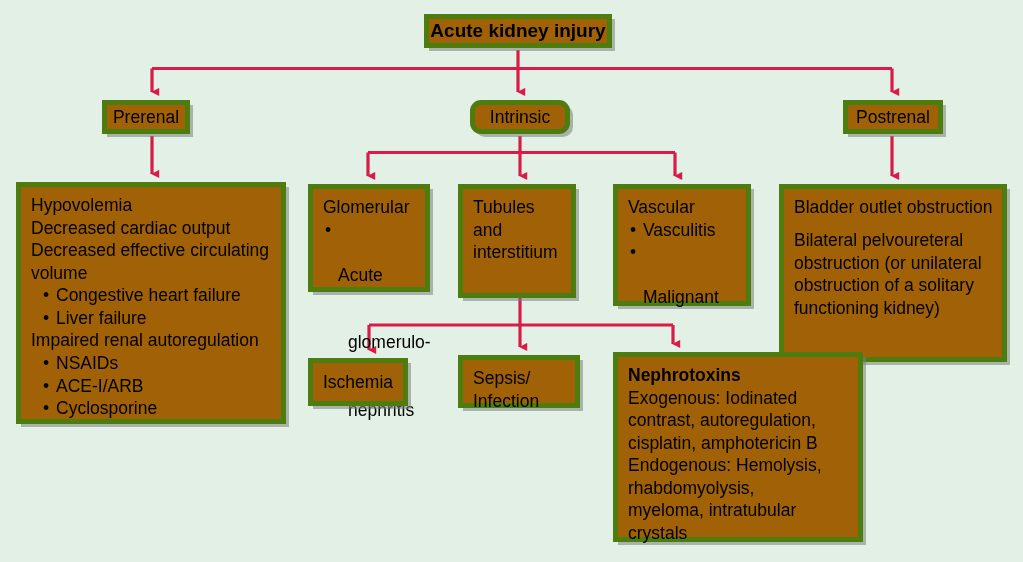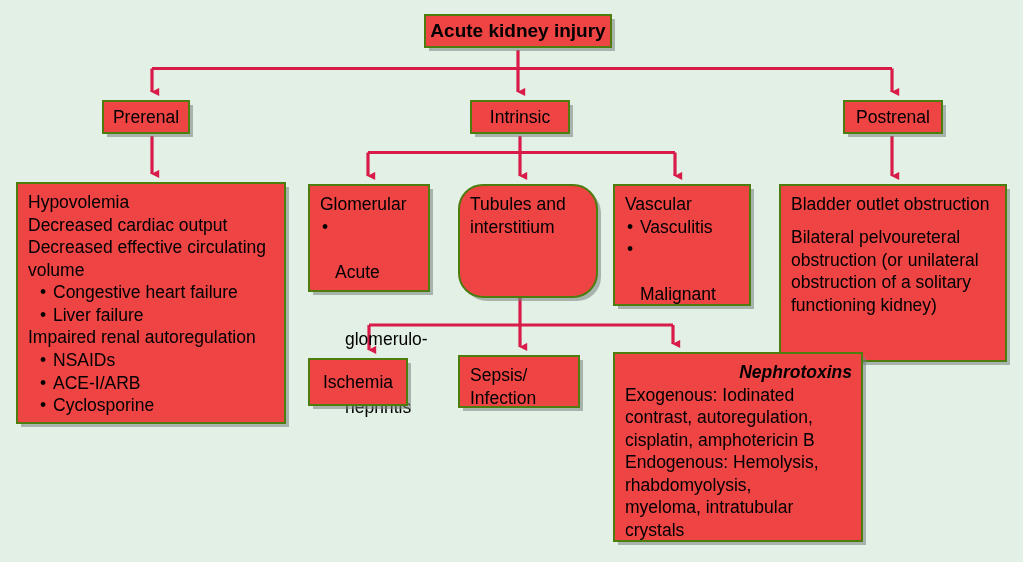--- a/index.html
+++ b/index.html
@@ -22,42 +22,41 @@
   svg.connectors {
     position: absolute;
     left: 0;
     top: 0;
     width: 1023px;
     height: 562px;
     pointer-events: none;
   }
   .node {
     position: absolute;
-    background: #ef4444;
-    border: 2px solid #4d7c0f;
+    background: #a16207;
+    border: 5px solid #4d7c0f;
     box-shadow: 4px 4px 0 -1px rgba(120,130,125,0.55);
     box-sizing: border-box;
     color: #000;
     font-size: 17.5px;
     line-height: 1.29;
   }
   .node.center {
     display: flex;
     align-items: center;
     justify-content: center;
     text-align: center;
   }
   .node.pad {
     padding: 7px 9px 8px 10px;
   }
   .node-title {
     font-weight: bold;
-    text-align: right;
-    display: block;
-    font-style: italic;
+    text-align: left;
+    display: block;
   }
   .lines {
     display: block;
   }
   .line {
     display: block;
     white-space: pre-wrap;
   }
   .line.blank {
     height: 0.6em;
@@ -81,26 +80,26 @@
   .hang {
     display: block;
     padding-left: 0;
     text-indent: 0;
     white-space: pre-wrap;
   }
 
   
   #n-root      { left: 424px; top: 14px;  width: 188px; height: 34px; font-size: 19px; font-weight: bold; }
   #n-prerenal  { left: 102px; top: 100px; width: 88px; height: 34px; }
-  #n-intrinsic { left: 470px; top: 100px; width: 100px; height: 34px; }
+  #n-intrinsic { left: 470px; top: 100px; width: 100px; height: 34px; border-radius: 11px; }
   #n-postrenal { left: 843px; top: 100px; width: 100px; height: 34px; }
 
   #n-prerenal-detail { left: 16px;  top: 182px; width: 270px; height: 242px; }
   #n-glomerular      { left: 308px; top: 184px; width: 122px; height: 108px; }
-  #n-tubules         { left: 458px; top: 184px; width: 140px; height: 114px; border-radius: 25px; }
+  #n-tubules         { left: 458px; top: 184px; width: 118px; height: 114px; }
   #n-vascular        { left: 613px; top: 184px; width: 138px; height: 122px; }
   #n-postrenal-detail{ left: 779px; top: 184px; width: 228px; height: 178px; }
 
   #n-ischemia  { left: 308px; top: 358px; width: 100px; height: 48px; }
   #n-sepsis    { left: 458px; top: 355px; width: 122px; height: 53px; }
   #n-nephro    { left: 613px; top: 352px; width: 250px; height: 190px; }
 
   #n-nephro .line { font-size: 17.5px; }
 </style>
 </head>

